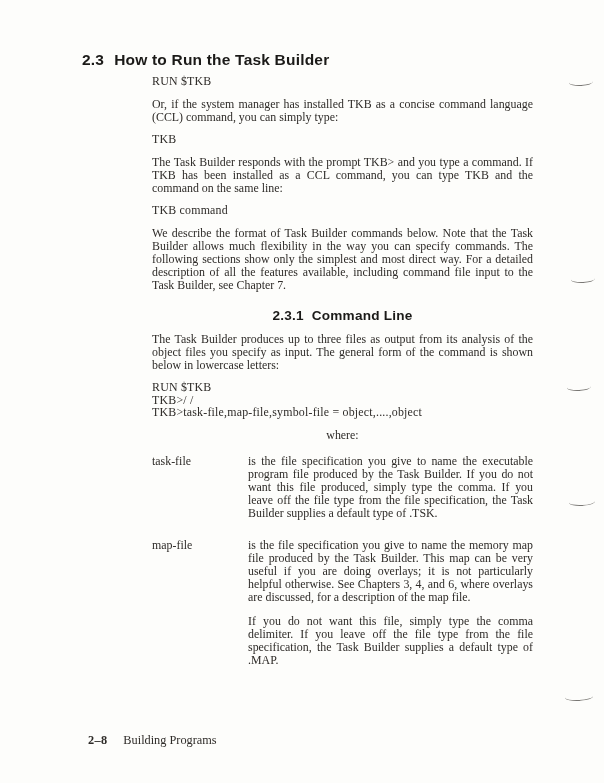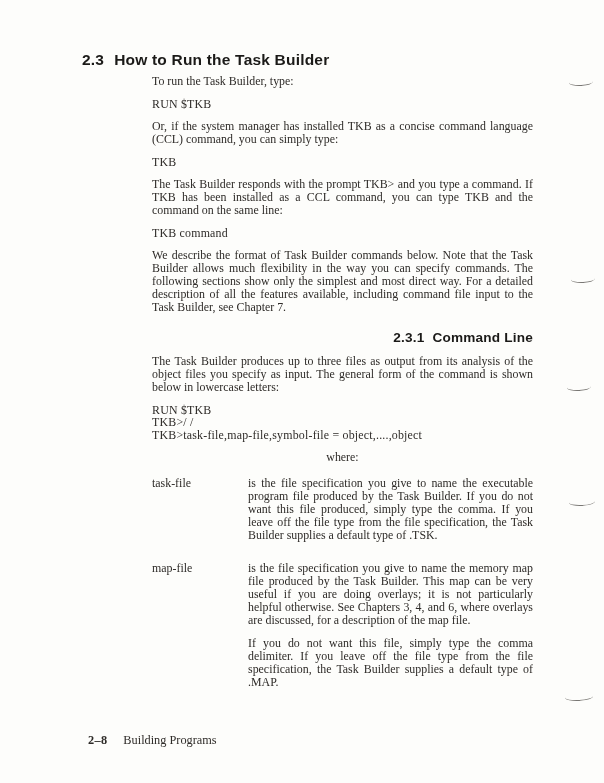--- a/index.html
+++ b/index.html
@@ -43,21 +43,21 @@
   }
   .codeblock { margin: 0 0 10px 0; }
   .codeblock .code { margin: 0; line-height: 12.6px; }
   h2.subsection {
     margin: 16px 0 10px 0;
     font-family: "Liberation Sans", sans-serif;
     font-weight: 700;
     font-size: 13.6px;
     line-height: 15px;
     color: #1b1a18;
-    text-align: right;
+    text-align: center;
     letter-spacing: 0.2px;
   }
   h2.subsection .num { margin-right: 8px; }
   .where { text-align: center; margin-bottom: 13px !important; }
   .defrow { display: flex; margin: 8px 0 9px 0; gap: 8px; }
   .defrow .term {
     flex: 0 0 88px;
     text-align: left;
     line-height: 13px;
   }
@@ -88,21 +88,20 @@
 </style>
 </head>
 <body>
 
 <div class="page">
 
   <h1 class="section"><span class="num">2.3</span><span>How to Run the Task Builder</span></h1>
 
   <div class="col">
 
-    <p>To run the Task Builder, type:</p>
 
     <p class="code">RUN $TKB</p>
 
     <p>Or, if the system manager has installed TKB as a concise command language (CCL) command, you can simply type:</p>
 
     <p class="code">TKB</p>
 
     <p>The Task Builder responds with the prompt TKB&gt; and you type a command. If TKB has been installed as a CCL command, you can type TKB and the command on the same line:</p>
 
     <p class="code">TKB command</p>

